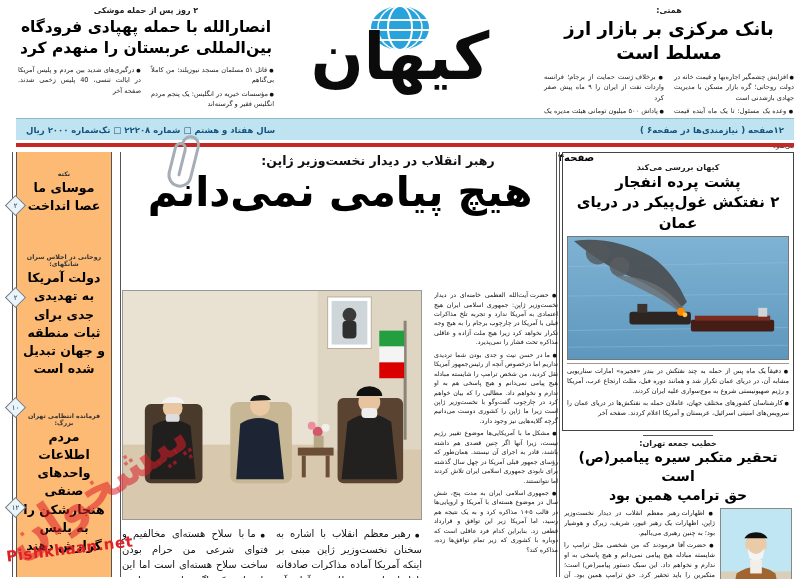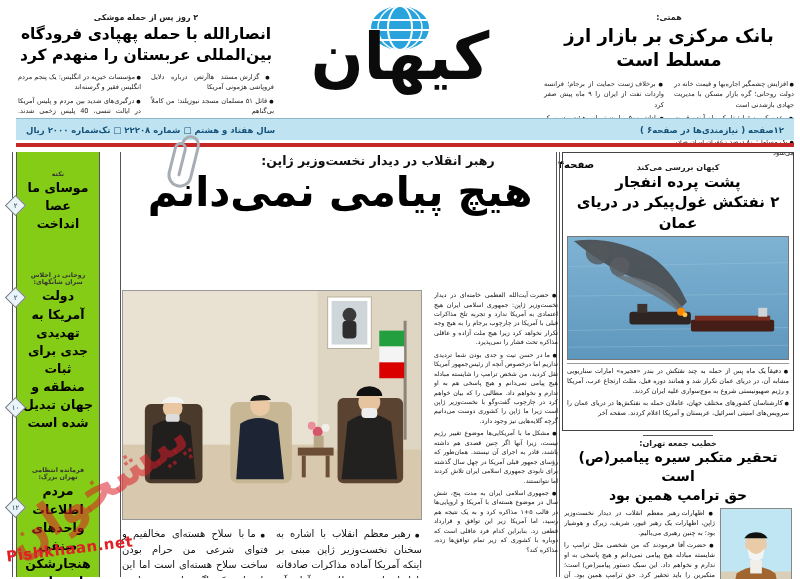--- a/index.html
+++ b/index.html
@@ -3,21 +3,21 @@
 <meta charset="utf-8">
 <style>
   * { margin:0; padding:0; box-sizing:border-box; }
   html,body { background:#fff; }
   body { font-family:"DejaVu Sans", sans-serif; }
   .page { position:relative; width:800px; height:579px; background:#fff; overflow:hidden; direction:rtl; }
 
   
   .mast-left { position:absolute; left:18px; top:6px; width:256px; text-align:center; }
   .mast-right{ position:absolute; right:6px; top:6px; width:250px; text-align:center; }
-  .kicker-sm { font-size:8px; font-weight:700; color:#222;margin-top:7px; }
+  .kicker-sm { font-size:8px; font-weight:700; color:#222; }
   .mast-hl   { font-size:15.5px; font-weight:900; color:#000; line-height:1.35; margin-top:2px; }
   .mast-hl.big { font-size:18px; }
   .bullets { margin-top:6px; column-count:2; column-gap:10px; direction:rtl; text-align:justify; }
   .bullet  { font-size:6.6px; color:#222; line-height:1.6; break-inside:avoid; margin-bottom:3px; }
   .bullet::before { content:"● "; font-size:5px; color:#111; }
   .page-tag { font-size:10px; font-weight:900; color:#000; text-align:left; padding-left:14px; margin-top:1px; }
 
   .logo { position:absolute; left:283px; top:0; width:234px; height:114px; text-align:center; }
   .logo .globe { position:absolute; left:50%; top:4px; transform:translateX(-50%); }
   .logo .word { position:absolute; left:0; right:0; top:26px; font-size:62px; font-weight:900; color:#0b0b0b;
@@ -26,21 +26,21 @@
   
   .datebar { position:absolute; left:16px; right:6px; top:118px; height:22px; background:#bfe3f1;
              border-top:1px solid #8fb8cc; display:flex; align-items:center; justify-content:space-between;
              padding:0 10px; font-size:8.5px; font-weight:700; color:#14527a; }
   .redline { position:absolute; left:16px; right:6px; top:143px; height:4px; background:#c62828; }
 
   
   .vrule { position:absolute; width:1px; background:#555; top:152px; bottom:2px; }
 
   
-  .pink-col { position:absolute; left:16px; top:152px; bottom:2px; width:84px; background:#84cc16;
+  .pink-col { position:absolute; left:16px; top:152px; bottom:2px; width:96px; background:#fdba74;
               border-left:1px solid #555; border-right:1px solid #555; }
   .side-item { position:relative; padding:8px 6px 0 6px; text-align:center; }
   .side-kicker { font-size:6.3px; font-weight:700; color:#333; margin-bottom:2px; }
   .side-hl { font-size:12.5px; font-weight:900; color:#000; line-height:1.45; }
   .badge { position:absolute; width:15px; height:15px; background:#eaf4fb; border:1px solid #777;
            transform:rotate(45deg); z-index:4; left:8px; }
   .badge span { position:absolute; inset:0; transform:rotate(-45deg); display:flex; align-items:center;
                 justify-content:center; font-size:7px; color:#234; }
 
   .wm-diag { position:absolute; left:-34px; top:460px; width:260px; text-align:center; z-index:5;
@@ -85,21 +85,20 @@
 </style>
 </head>
 <body>
 
 <div class="page">
 
   <section class="mast-left">
     <div class="kicker-sm">۲ روز پس از حمله موشکی</div>
     <div class="mast-hl">انصارالله با حمله پهپادی فرودگاه بین‌المللی عربستان را منهدم کرد</div>
     <div class="bullets">
-      <div class="bullet">گزارش مستند هاآرتص درباره دلایل فروپاشی هژمونی آمریکا</div>
       <div class="bullet">قاتل ۵۱ مسلمان مسجد نیوزیلند: من کاملاً بی‌گناهم</div>
       <div class="bullet">مؤسسات خیریه در انگلیس: یک پنجم مردم انگلیس فقیر و گرسنه‌اند</div>
       <div class="bullet">درگیری‌های شدید بین مردم و پلیس آمریکا در ایالت تنسی، 40 پلیس زخمی شدند.  صفحه آخر</div>
     </div>
   </section>
 
   <div class="logo">
     <svg class="globe" width="62" height="48" viewBox="0 0 62 48">
       <ellipse cx="31" cy="24" rx="29" ry="22" fill="#29a3dc"></ellipse>
       <ellipse cx="31" cy="24" rx="12" ry="22" fill="none" stroke="#fff" stroke-width="2"></ellipse>

